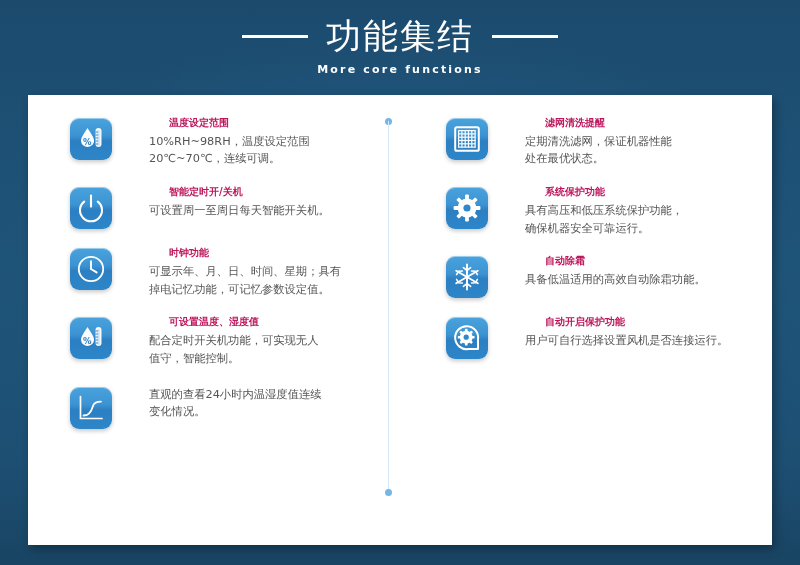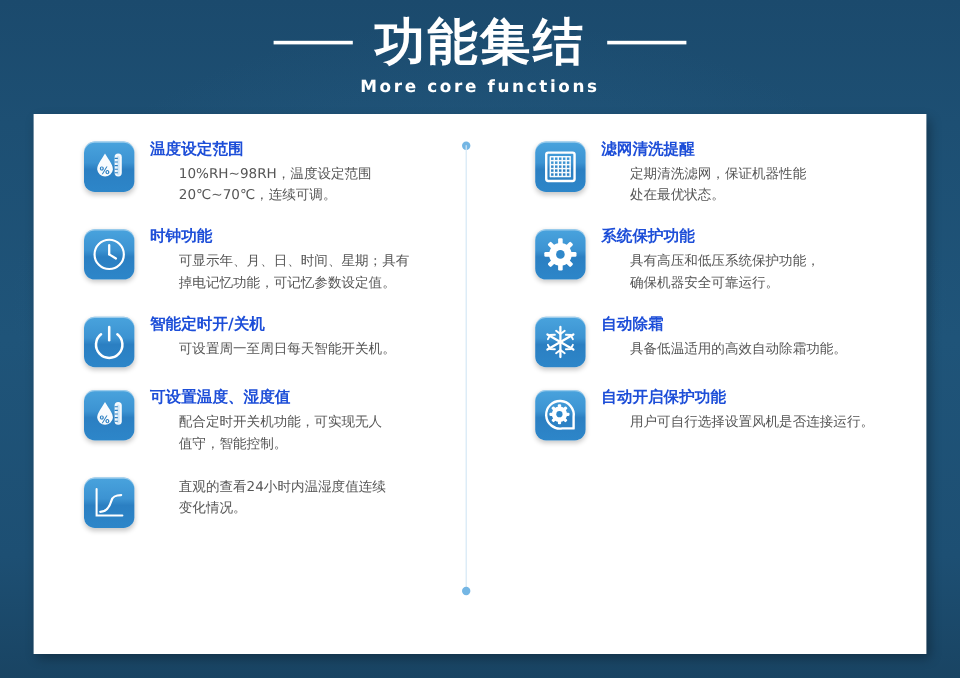--- a/index.html
+++ b/index.html
@@ -59,31 +59,31 @@
   }
 
   .title-rule {
     width: 66px;
     height: 3px;
     background: #ffffff;
     display: block;
   }
 
   .main-title {
-    font-size: 42px;
-    font-weight: bold;
+    font-size: 35px;
+    font-weight: normal;
     color: #ffffff;
     letter-spacing: 2px;
     line-height: 1;
     white-space: nowrap;
   }
 
   .sub-title {
     margin-top: 9px;
-    font-size: 14px;
+    font-size: 11px;
     font-weight: bold;
     color: #ffffff;
     letter-spacing: 2.2px;
     white-space: nowrap;
   }
 
   
   .panel {
     position: absolute;
     left: 28px;
@@ -155,26 +155,27 @@
     align-items: center;
     justify-content: center;
     position: relative;
     overflow: hidden;
   }
   .icon-box svg { display: block; }
 
   .feature-text { flex: 1 1 auto; min-width: 0; padding-top: 1px; }
 
   .feature-title {
-    font-size: 13px;
+    font-size: 10px;
     font-weight: bold;
-    color: #1d4ed8;
+    color: #be185d;
     line-height: 1.25;
     margin-bottom: 3px;
     white-space: nowrap;
+    margin-left: 44px;
   }
 
   .feature-desc {
     font-size: 11.3px;
     color: #555555;
     line-height: 1.58;
     white-space: pre-line;
     margin-left: 24px;
   }
 </style>
@@ -220,41 +221,41 @@
           </div>
           <div class="feature-text">
             <div class="feature-title">温度设定范围</div>
             <div class="feature-desc">10%RH~98RH，温度设定范围
 20℃~70℃，连续可调。</div>
           </div>
         </div>
         <div class="feature">
           <div class="icon-box">
     <svg width="30" height="30" viewBox="0 0 30 30">
+      <path d="M8.2 8.6 A11 11 0 1 0 21.8 8.6" fill="none" stroke="#ffffff" stroke-width="2.1" stroke-linecap="round"></path>
+      <line x1="15" y1="2.6" x2="15" y2="13.6" stroke="#ffffff" stroke-width="2.1" stroke-linecap="round"></line>
+    </svg>
+          </div>
+          <div class="feature-text">
+            <div class="feature-title">智能定时开/关机</div>
+            <div class="feature-desc">可设置周一至周日每天智能开关机。</div>
+          </div>
+        </div>
+        <div class="feature">
+          <div class="icon-box">
+    <svg width="30" height="30" viewBox="0 0 30 30">
       <circle cx="15" cy="15" r="12.2" fill="none" stroke="#ffffff" stroke-width="1.8"></circle>
       <line x1="15" y1="15" x2="15" y2="7.2" stroke="#ffffff" stroke-width="1.9" stroke-linecap="round"></line>
       <line x1="15" y1="15" x2="20.6" y2="18.4" stroke="#ffffff" stroke-width="1.9" stroke-linecap="round"></line>
     </svg>
           </div>
           <div class="feature-text">
             <div class="feature-title">时钟功能</div>
             <div class="feature-desc">可显示年、月、日、时间、星期；具有
 掉电记忆功能，可记忆参数设定值。</div>
-          </div>
-        </div>
-        <div class="feature">
-          <div class="icon-box">
-    <svg width="30" height="30" viewBox="0 0 30 30">
-      <path d="M8.2 8.6 A11 11 0 1 0 21.8 8.6" fill="none" stroke="#ffffff" stroke-width="2.1" stroke-linecap="round"></path>
-      <line x1="15" y1="2.6" x2="15" y2="13.6" stroke="#ffffff" stroke-width="2.1" stroke-linecap="round"></line>
-    </svg>
-          </div>
-          <div class="feature-text">
-            <div class="feature-title">智能定时开/关机</div>
-            <div class="feature-desc">可设置周一至周日每天智能开关机。</div>
           </div>
         </div>
         <div class="feature">
           <div class="icon-box">
     <svg width="30" height="30" viewBox="0 0 30 30">
       <path d="M11.5 4 C7.5 10.5 5 13.5 5 17.2 A6.6 6.6 0 0 0 18.1 17.2 C18.1 13.5 15.5 10.5 11.5 4 Z" fill="#ffffff" opacity="0.97"></path>
       <text x="11.2" y="21.2" font-family="DejaVu Sans, sans-serif" font-size="8.5" font-weight="bold" fill="#2b7fc2" text-anchor="middle">%</text>
       <rect x="19.5" y="4" width="6" height="19" rx="3" fill="#ffffff" opacity="0.95"></rect>
       <rect x="21.3" y="6" width="2.4" height="16" rx="1.2" fill="#cfe6f7"></rect>
       <g stroke="#2b7fc2" stroke-width="0.9">

